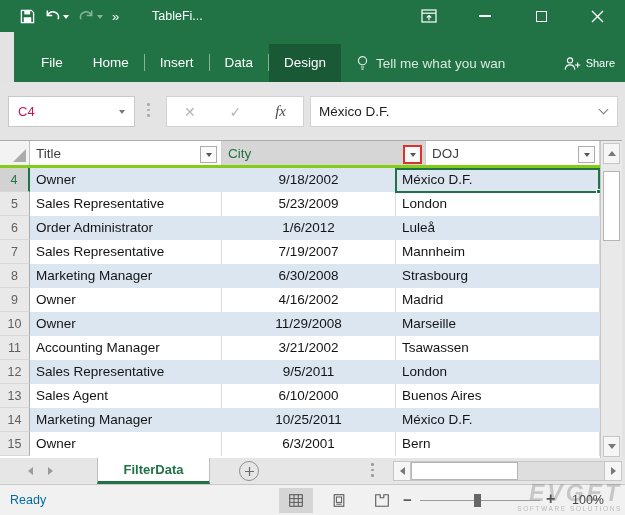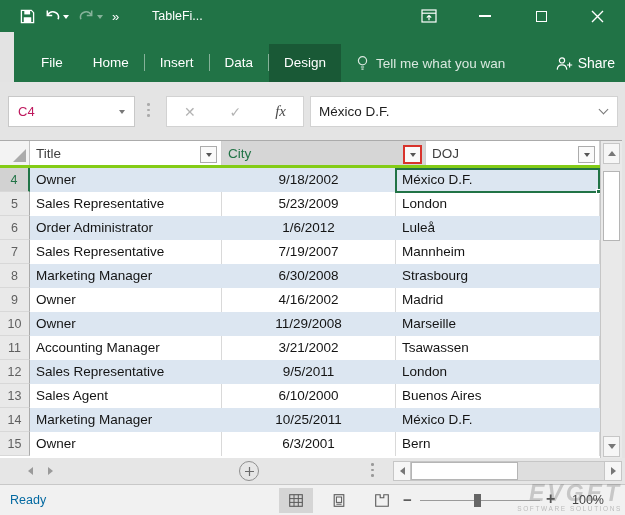--- a/index.html
+++ b/index.html
@@ -20,21 +20,21 @@
   .win{position:absolute;right:0;top:0;height:32px;display:flex;}
   .wbtn{width:56px;height:32px;display:flex;align-items:center;justify-content:center;cursor:pointer;}
   .minbar{width:12px;height:2px;background:#fff;}
   .maxbox{width:11px;height:11px;border:1.4px solid #fff;}
   
   .tabs{position:absolute;top:32px;left:14px;right:0;height:50px;background:#217346;display:flex;align-items:flex-end;padding-left:12px;}
   .tab{color:#fff;font-size:13.5px;height:38px;line-height:38px;padding:0 15px;cursor:pointer;}
   .tab.active{background:rgba(0,0,0,0.22);}
   .tabsep{width:1px;height:17px;background:rgba(255,255,255,0.45);margin-bottom:11px;}
   .tellme{display:flex;align-items:center;gap:6px;height:38px;margin-left:14px;color:#D9E8DF;font-size:13.5px;cursor:text;white-space:nowrap;}
-  .share{display:flex;align-items:center;gap:5px;height:38px;margin-left:auto;margin-right:10px;color:#fff;font-size:14px;cursor:pointer;}
+  .share{display:flex;align-items:center;gap:5px;height:38px;margin-left:auto;margin-right:10px;color:#fff;font-size:11px;cursor:pointer;}
   
   .frow{position:absolute;top:82px;left:0;right:0;height:58px;background:#E4E4E4;}
   .namebox{position:absolute;left:8px;top:14px;width:127px;height:31px;background:#fff;border:1px solid #C8C8C8;font-size:13px;color:#be185d;line-height:29px;padding-left:9px;cursor:text;}
   .nb-caret{position:absolute;right:9px;top:13px;width:0;height:0;border:3.5px solid transparent;border-top:4.5px solid #777;}
   .fdots{position:absolute;left:147px;top:21px;display:flex;flex-direction:column;gap:3px;}
   .fdots i{width:2.5px;height:2.5px;background:#ABABAB;border-radius:50%;}
   .fpanel{position:absolute;left:166px;top:14px;width:138px;height:31px;background:#fff;border:1px solid #D2D2D2;display:flex;align-items:center;justify-content:space-around;}
   .fcancel,.fenter{color:#B3B3B3;font-size:14px;cursor:pointer;}
   .ffx{font-family:"Liberation Serif",serif;font-style:italic;font-size:15px;color:#4A4A4A;cursor:pointer;}
   .ffield{position:absolute;left:310px;top:14px;right:7px;height:31px;background:#fff;border:1px solid #D2D2D2;font-size:13.5px;color:#1E1E1E;line-height:29px;padding-left:8px;cursor:text;}
@@ -310,20 +310,23 @@
       <span class="vs-thumb"></span>
       <span class="vs-btn vs-down">
           <span class="tri-down"></span>
         </span>
     </div>
   </div>
 
   <div class="sheetbar">
     <span class="snav left"></span>
     <span class="snav right"></span>
+    <div class="sheettab">
+      <span>FilterData</span>
+    </div>
     <span class="newsheet">
       <svg width="11" height="11" viewBox="0 0 11 11">
           <path d="M5.5 1v9M1 5.5h9" stroke="#6B6B6B" stroke-width="1.2"></path>
         </svg>
     </span>
     <span class="sbdots">
         <i></i>
         <i></i>
         <i></i>
       </span>

